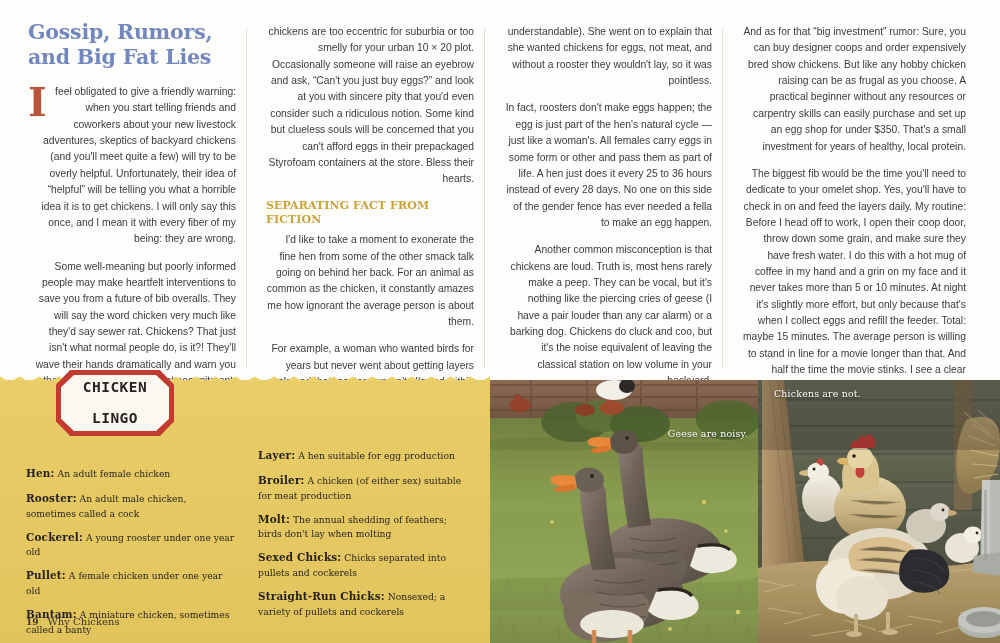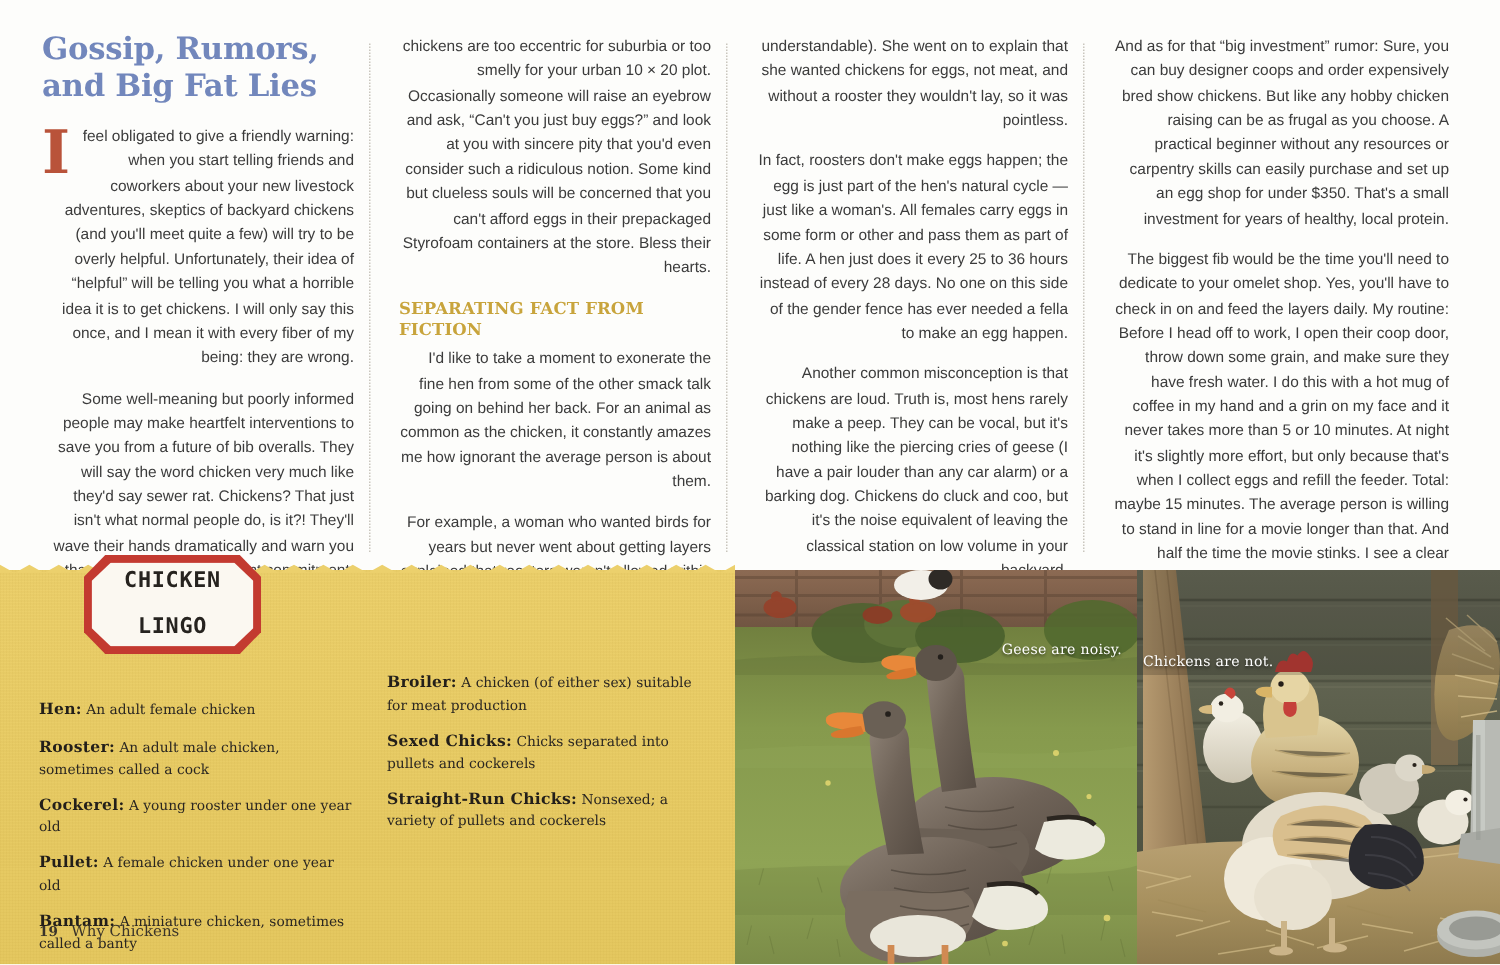--- a/index.html
+++ b/index.html
@@ -231,21 +231,21 @@
     position: absolute;
     top: 8px;
     font-family: "DejaVu Serif", serif;
     font-size: 9.4px;
     color: #ffffff;
     letter-spacing: 0.2px;
     text-shadow: 0 1px 2px rgba(0,0,0,0.55);
     z-index: 5;
   }
   .caption.right-align { right: 10px; margin-top: 40px; }
-  .caption.left-align { left: 4px; margin-top: 48px; }
+  .caption.left-align { left: 16px; }
 
   svg.photo-svg { display: block; width: 100%; height: 100%; }
 </style>
 </head>
 <body>
 
 <div class="page">
 
   <div class="article">
 
@@ -309,22 +309,30 @@
           <span class="gl-def">A female chicken under one year old</span>
         </div>
         <div class="gl-item">
           <span class="gl-term">Bantam:</span>
           <span class="gl-def">A miniature chicken, sometimes called a banty</span>
         </div>
       </div>
 
       <div class="gl-col c2">
         <div class="gl-item">
+          <span class="gl-term">Layer:</span>
+          <span class="gl-def">A hen suitable for egg production</span>
+        </div>
+        <div class="gl-item">
           <span class="gl-term">Broiler:</span>
           <span class="gl-def">A chicken (of either sex) suitable for meat production</span>
+        </div>
+        <div class="gl-item">
+          <span class="gl-term">Molt:</span>
+          <span class="gl-def">The annual shedding of feathers; birds don't lay when molting</span>
         </div>
         <div class="gl-item">
           <span class="gl-term">Sexed Chicks:</span>
           <span class="gl-def">Chicks separated into pullets and cockerels</span>
         </div>
         <div class="gl-item">
           <span class="gl-term">Straight-Run Chicks:</span>
           <span class="gl-def">Nonsexed; a variety of pullets and cockerels</span>
         </div>
       </div>

